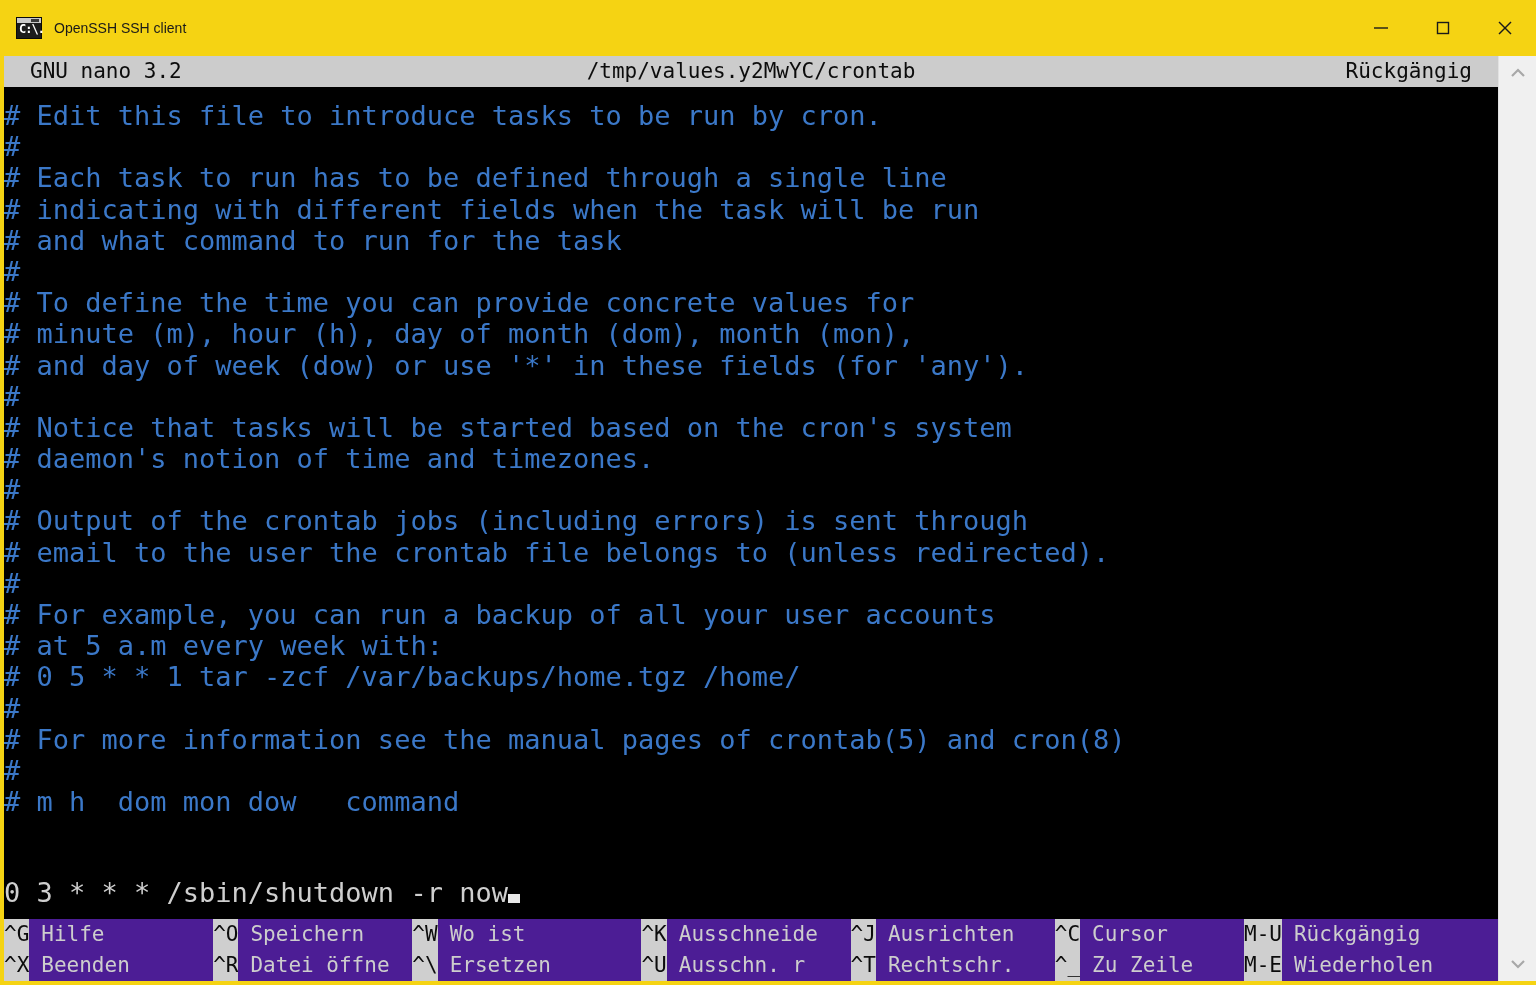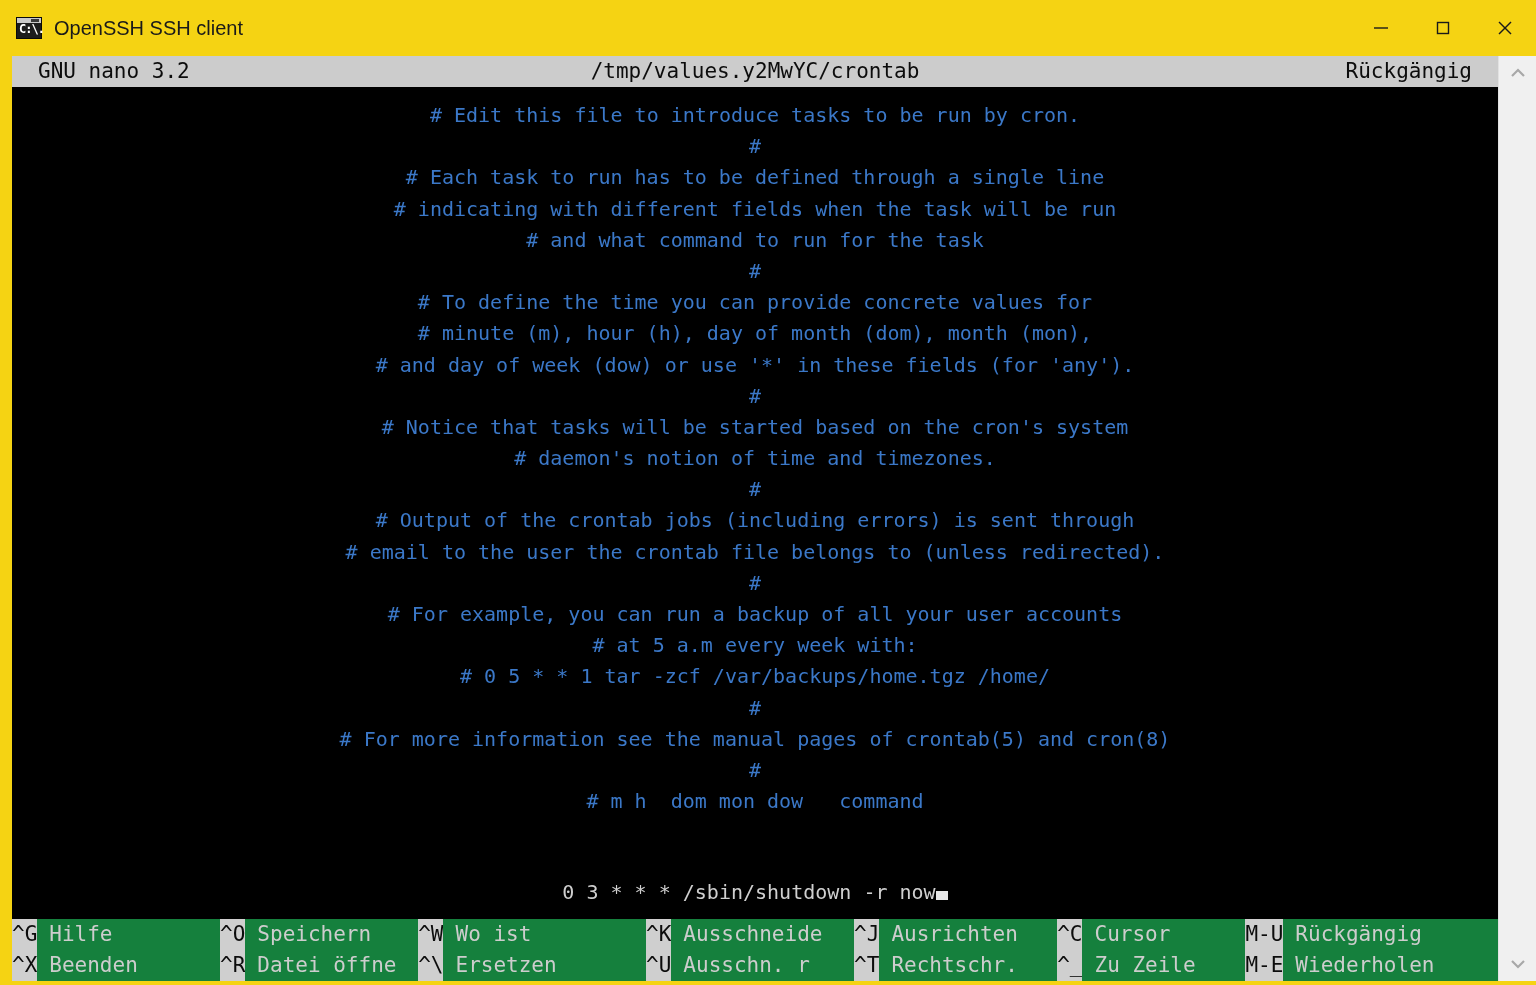--- a/index.html
+++ b/index.html
@@ -62,21 +62,21 @@
     color: #ffffff;
     font-family: "DejaVu Sans Mono", monospace;
     font-size: 12px;
     font-weight: bold;
     line-height: 1;
     padding: 0 0 3px 2px;
     letter-spacing: -1px;
   }
   #title-text {
     font-family: "Liberation Sans", sans-serif;
-    font-size: 20px;
+    font-size: 14px;
     color: #1a1a1a;
     white-space: nowrap;
   }
   #win-controls {
     position: absolute;
     right: 0; top: 0;
     height: 56px;
     display: flex;
     align-items: center;
   }
@@ -90,21 +90,21 @@
     cursor: default;
     user-select: none;
   }
   .winbtn svg { display: block; }
 
   
   #terminal-frame {
     flex: 1 1 auto;
     display: flex;
     background: #f5d313;
-    padding: 0 0 4px 12px;
+    padding: 0 0 4px 4px;
     min-height: 0;
   }
   #terminal {
     flex: 1 1 auto;
     background: #000000;
     display: flex;
     flex-direction: column;
     min-width: 0;
     position: relative;
   }
@@ -133,27 +133,26 @@
     position: absolute;
     right: 26px;
   }
 
   
   #editor {
     flex: 1 1 auto;
     background: #000000;
     color: #cccccc;
     font-family: "DejaVu Sans Mono", monospace;
-    font-size: 20px;
+    font-size: 27px;
     line-height: 31.2px;
     padding: 13px 0 0 0;
     overflow: hidden;
     white-space: pre;
     min-height: 0;
-    text-align: center;
   }
   .eline {
     height: 31.2px;
     padding-left: 0px;
     white-space: pre;
   }
   .eline.comment { color: #3b78c8; }
   .eline.code { color: #cfcfcf; margin-top: 28px; }
   .cursor-block {
     display: inline-block;
@@ -191,21 +190,21 @@
     color: #0c0c0c;
     padding: 0 0px;
     display: inline-flex;
     align-items: center;
     height: 31px;
     white-space: pre;
     flex: 0 0 auto;
   }
   .slabel {
     color: #cdcdcd;
-    background: #15803d;
+    background: #4c1d95;
     padding-left: 12px;
     white-space: pre;
     overflow: hidden;
     flex: 1 1 auto;
   }
 
   
   #scrollbar {
     flex: 0 0 37px;
     background: #f0f0f0;

